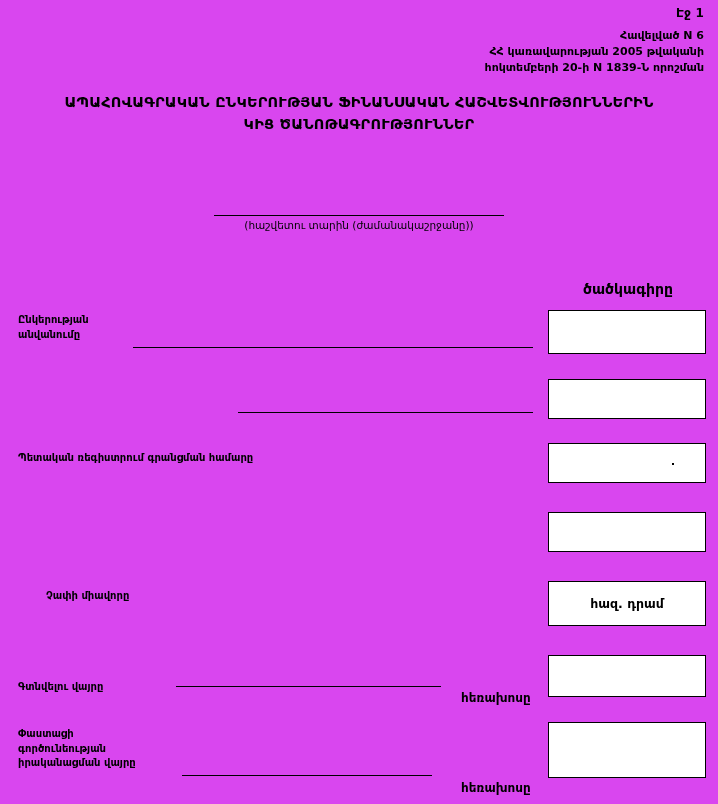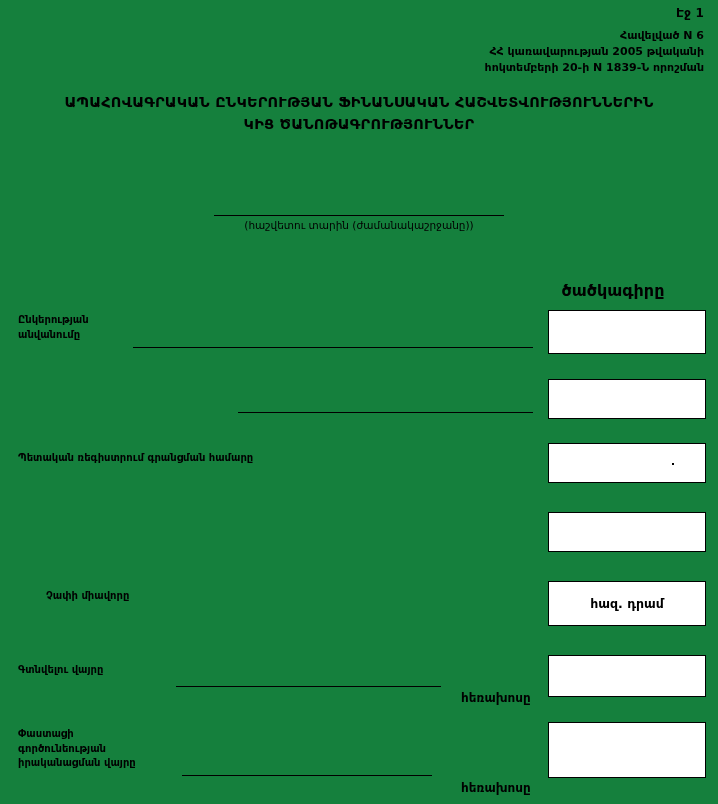--- a/index.html
+++ b/index.html
@@ -8,21 +8,21 @@
     background: #ffffff;
   }
   body {
     font-family: "DejaVu Sans", "Liberation Sans", sans-serif;
     color: #000000;
   }
   .page {
     position: relative;
     width: 718px;
     height: 804px;
-    background: #15803d;
+    background: #d946ef;
     overflow: hidden;
   }
   .page-number {
     position: absolute;
     top: 6px;
     right: 14px;
     font-size: 12px;
     font-weight: bold;
     letter-spacing: 0.2px;
   }
@@ -63,24 +63,24 @@
     height: 10px;
   }
   .date-caption {
     font-size: 10.5px;
     font-weight: normal;
     margin-top: 3px;
   }
   .col-header {
     position: absolute;
     top: 281px;
-    left: 533px;
+    left: 548px;
     width: 160px;
     text-align: center;
-    font-size: 16px;
+    font-size: 14px;
     font-weight: bold;
   }
   .label {
     position: absolute;
     font-size: 10px;
     font-weight: bold;
     line-height: 1.45;
     white-space: pre-line;
   }
   .rule {
@@ -161,21 +161,21 @@
 
   <div class="box" style="top:512px; left:548px; width:158px; height:40px;">
     <div class="box-text"></div>
   </div>
 
   <div class="label" style="top:589px; left:18px;margin-left:28px;">Չափի միավորը</div>
   <div class="box" style="top:581px; left:548px; width:158px; height:45px;">
     <div class="box-text">հազ. դրամ</div>
   </div>
 
-  <div class="label" style="top:663px; left:18px;">Գտնվելու վայրը</div>
+  <div class="label" style="top:680px; left:18px;">Գտնվելու վայրը</div>
   <div class="rule" style="top:686px; left:176px; width:265px;"></div>
   <div class="side-label" style="top:668px; left:461px;">հեռախոսը</div>
   <div class="box" style="top:655px; left:548px; width:158px; height:42px;">
     <div class="box-text"></div>
   </div>
 
   <div class="label" style="top:727px; left:18px;">Փաստացի
 գործունեության
 իրականացման վայրը</div>
   <div class="rule" style="top:775px; left:182px; width:250px;"></div>

